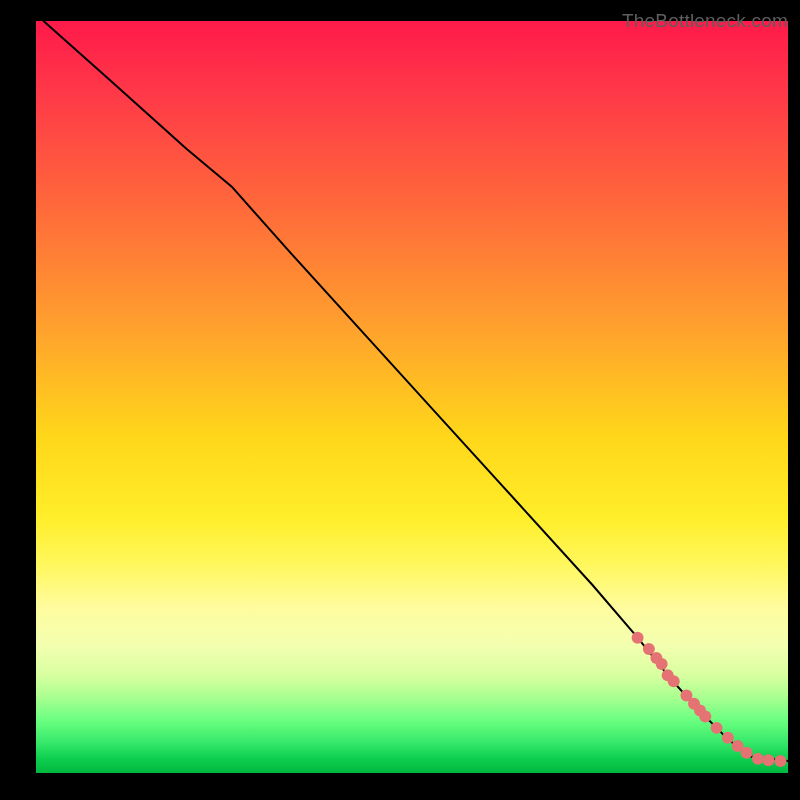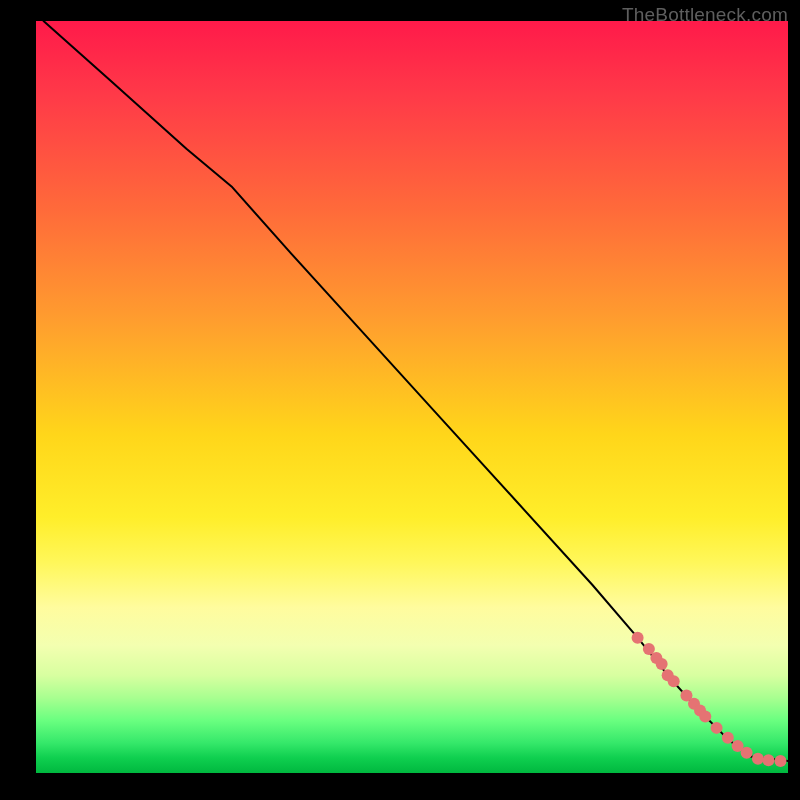--- a/index.html
+++ b/index.html
@@ -43,21 +43,21 @@
   }
   svg.overlay {
     position: absolute;
     left: 36px;
     top: 21px;
     width: 752px;
     height: 752px;
   }
   .watermark {
     position: absolute;
-    top: 4px;
+    top: 10px;
     right: 12px;
     color: #5e5e5e;
     font-size: 19px;
     letter-spacing: 0.2px;
   }
 </style>
 </head>
 <body>
 
 <div class="frame">

